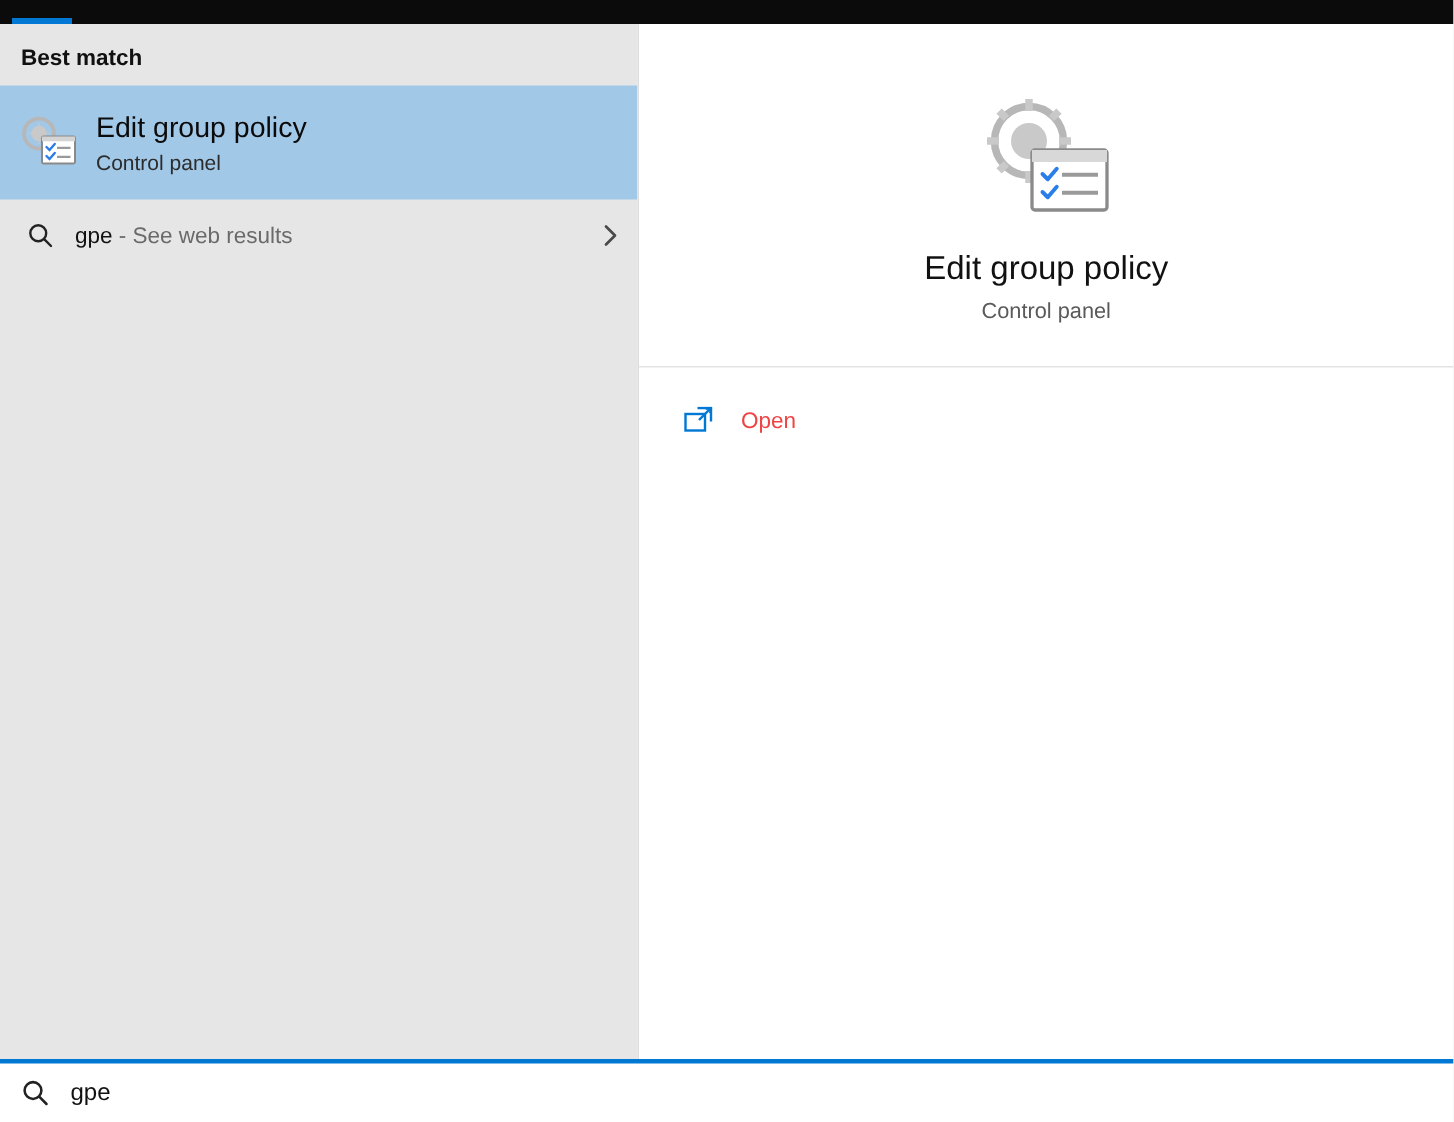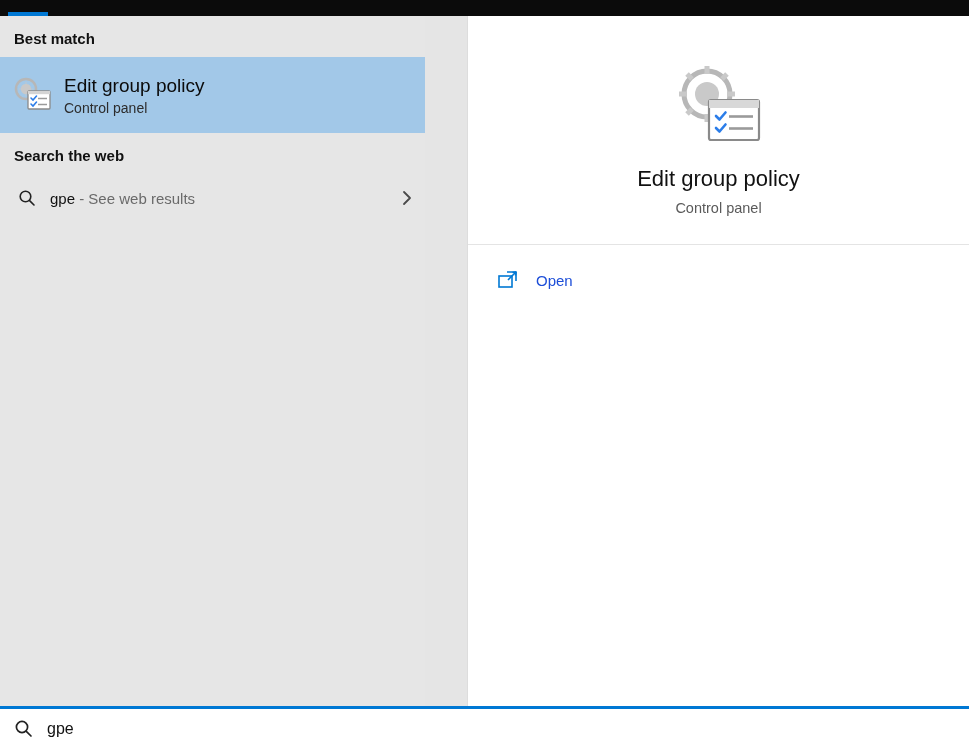--- a/index.html
+++ b/index.html
@@ -26,21 +26,20 @@
       left: 8px;
       bottom: 0;
       width: 40px;
       height: 4px;
       background: #0078d4;
     }
     .main {
       flex: 1;
       display: flex;
       min-height: 0;
-      gap: 42px;
     }
     .left-pane {
       width: 425px;
       background: #e6e6e6;
       display: flex;
       flex-direction: column;
     }
     .section-header {
       padding: 14px 14px 10px 14px;
       font-size: 15px;
@@ -126,21 +125,21 @@
     }
     .actions {
       padding: 16px 0;
     }
     .action-row {
       display: flex;
       align-items: center;
       gap: 18px;
       padding: 10px 30px;
       font-size: 15px;
-      color: #1d4ed8;
+      color: #ef4444;
       cursor: default;
     }
     .bottom-bar {
       height: 42px;
       background: #fff;
       border-top: 3px solid #0078d4;
       display: flex;
       align-items: center;
       padding: 0 14px;
       gap: 14px;
@@ -182,21 +181,20 @@
           <path d="M19 29 l2 2 l3.5 -4" stroke="#2b7de9" stroke-width="1.6" fill="none" stroke-linecap="round"></path>
           <line x1="26" y1="29.5" x2="35" y2="29.5" stroke="#9a9a9a" stroke-width="1.5"></line>
         </svg>
       </div>
       <div>
         <div class="best-match-title">Edit group policy</div>
         <div class="best-match-sub">Control panel</div>
       </div>
     </div>
 
-    <div class="section-header">Search the web</div>
 
     <div class="web-item">
       <svg class="search-icon-svg" width="18" height="18" viewBox="0 0 18 18">
         <circle cx="7.5" cy="7.5" r="5.3" fill="none" stroke="#222" stroke-width="1.6"></circle>
         <line x1="11.6" y1="11.6" x2="16" y2="16" stroke="#222" stroke-width="1.6" stroke-linecap="round"></line>
       </svg>
       <div class="web-text">
         <span>gpe</span><span class="dim"> - See web results</span>
       </div>
       <svg class="chev" width="12" height="16" viewBox="0 0 12 16">

